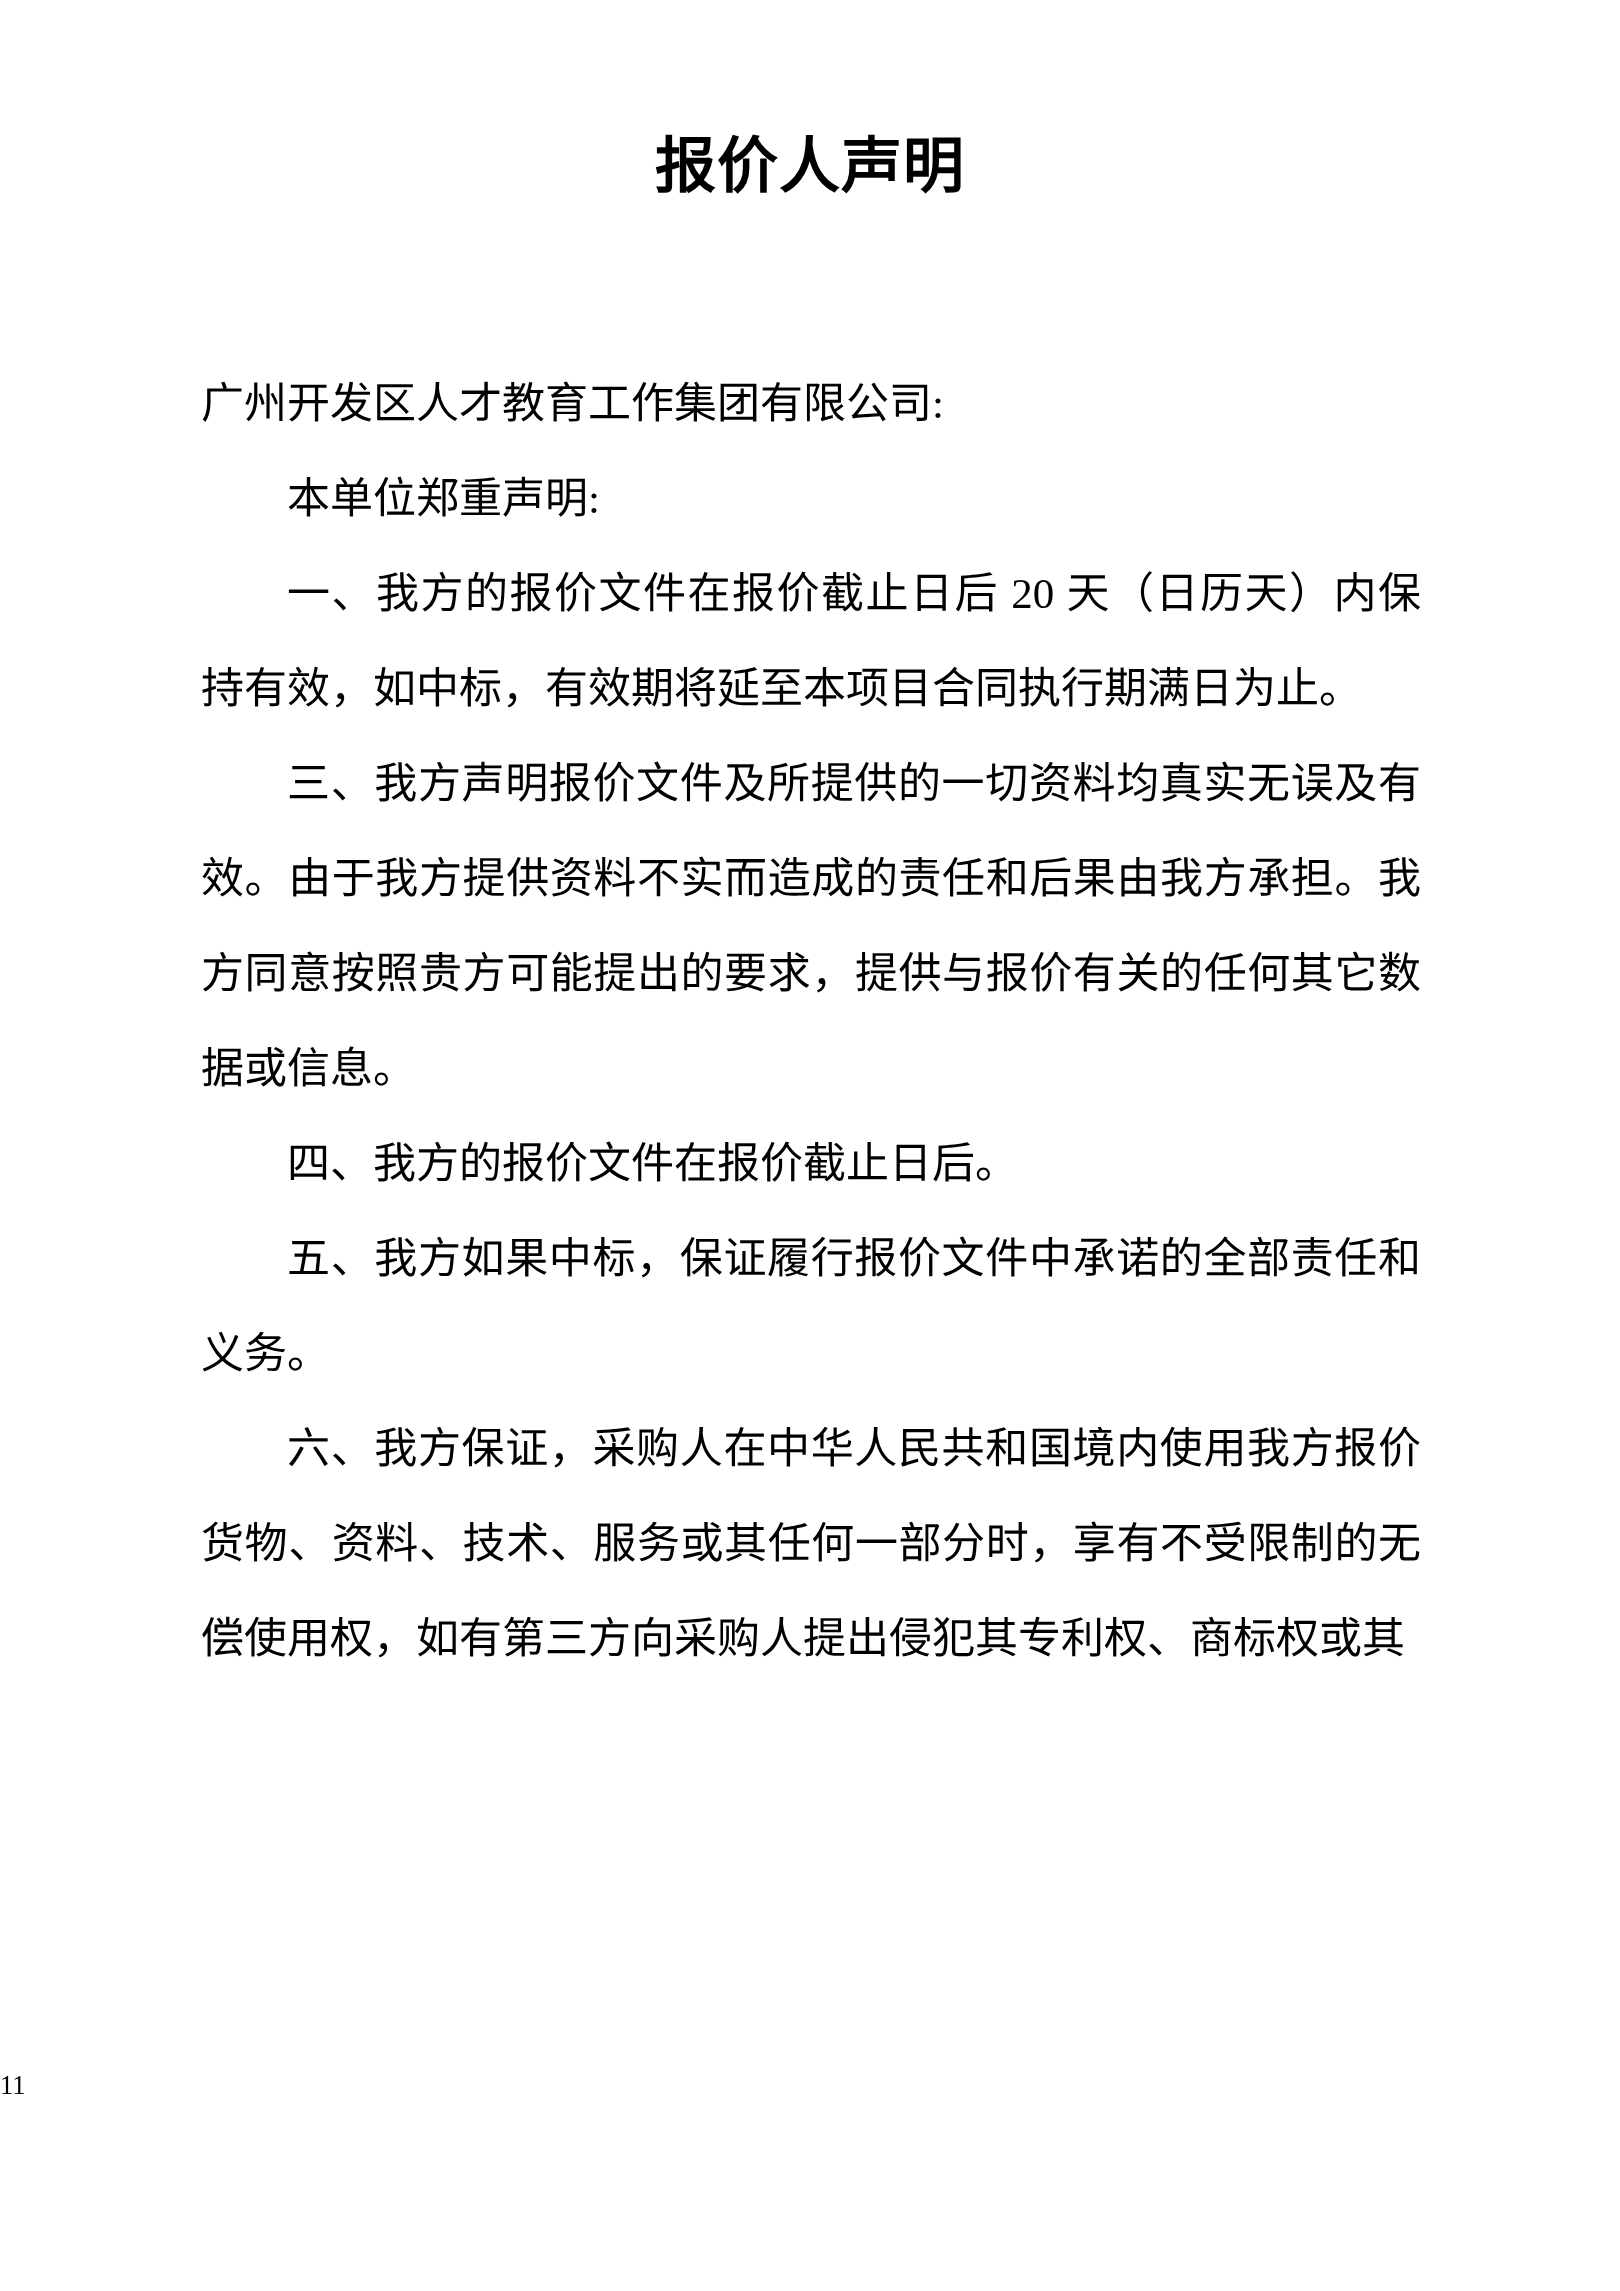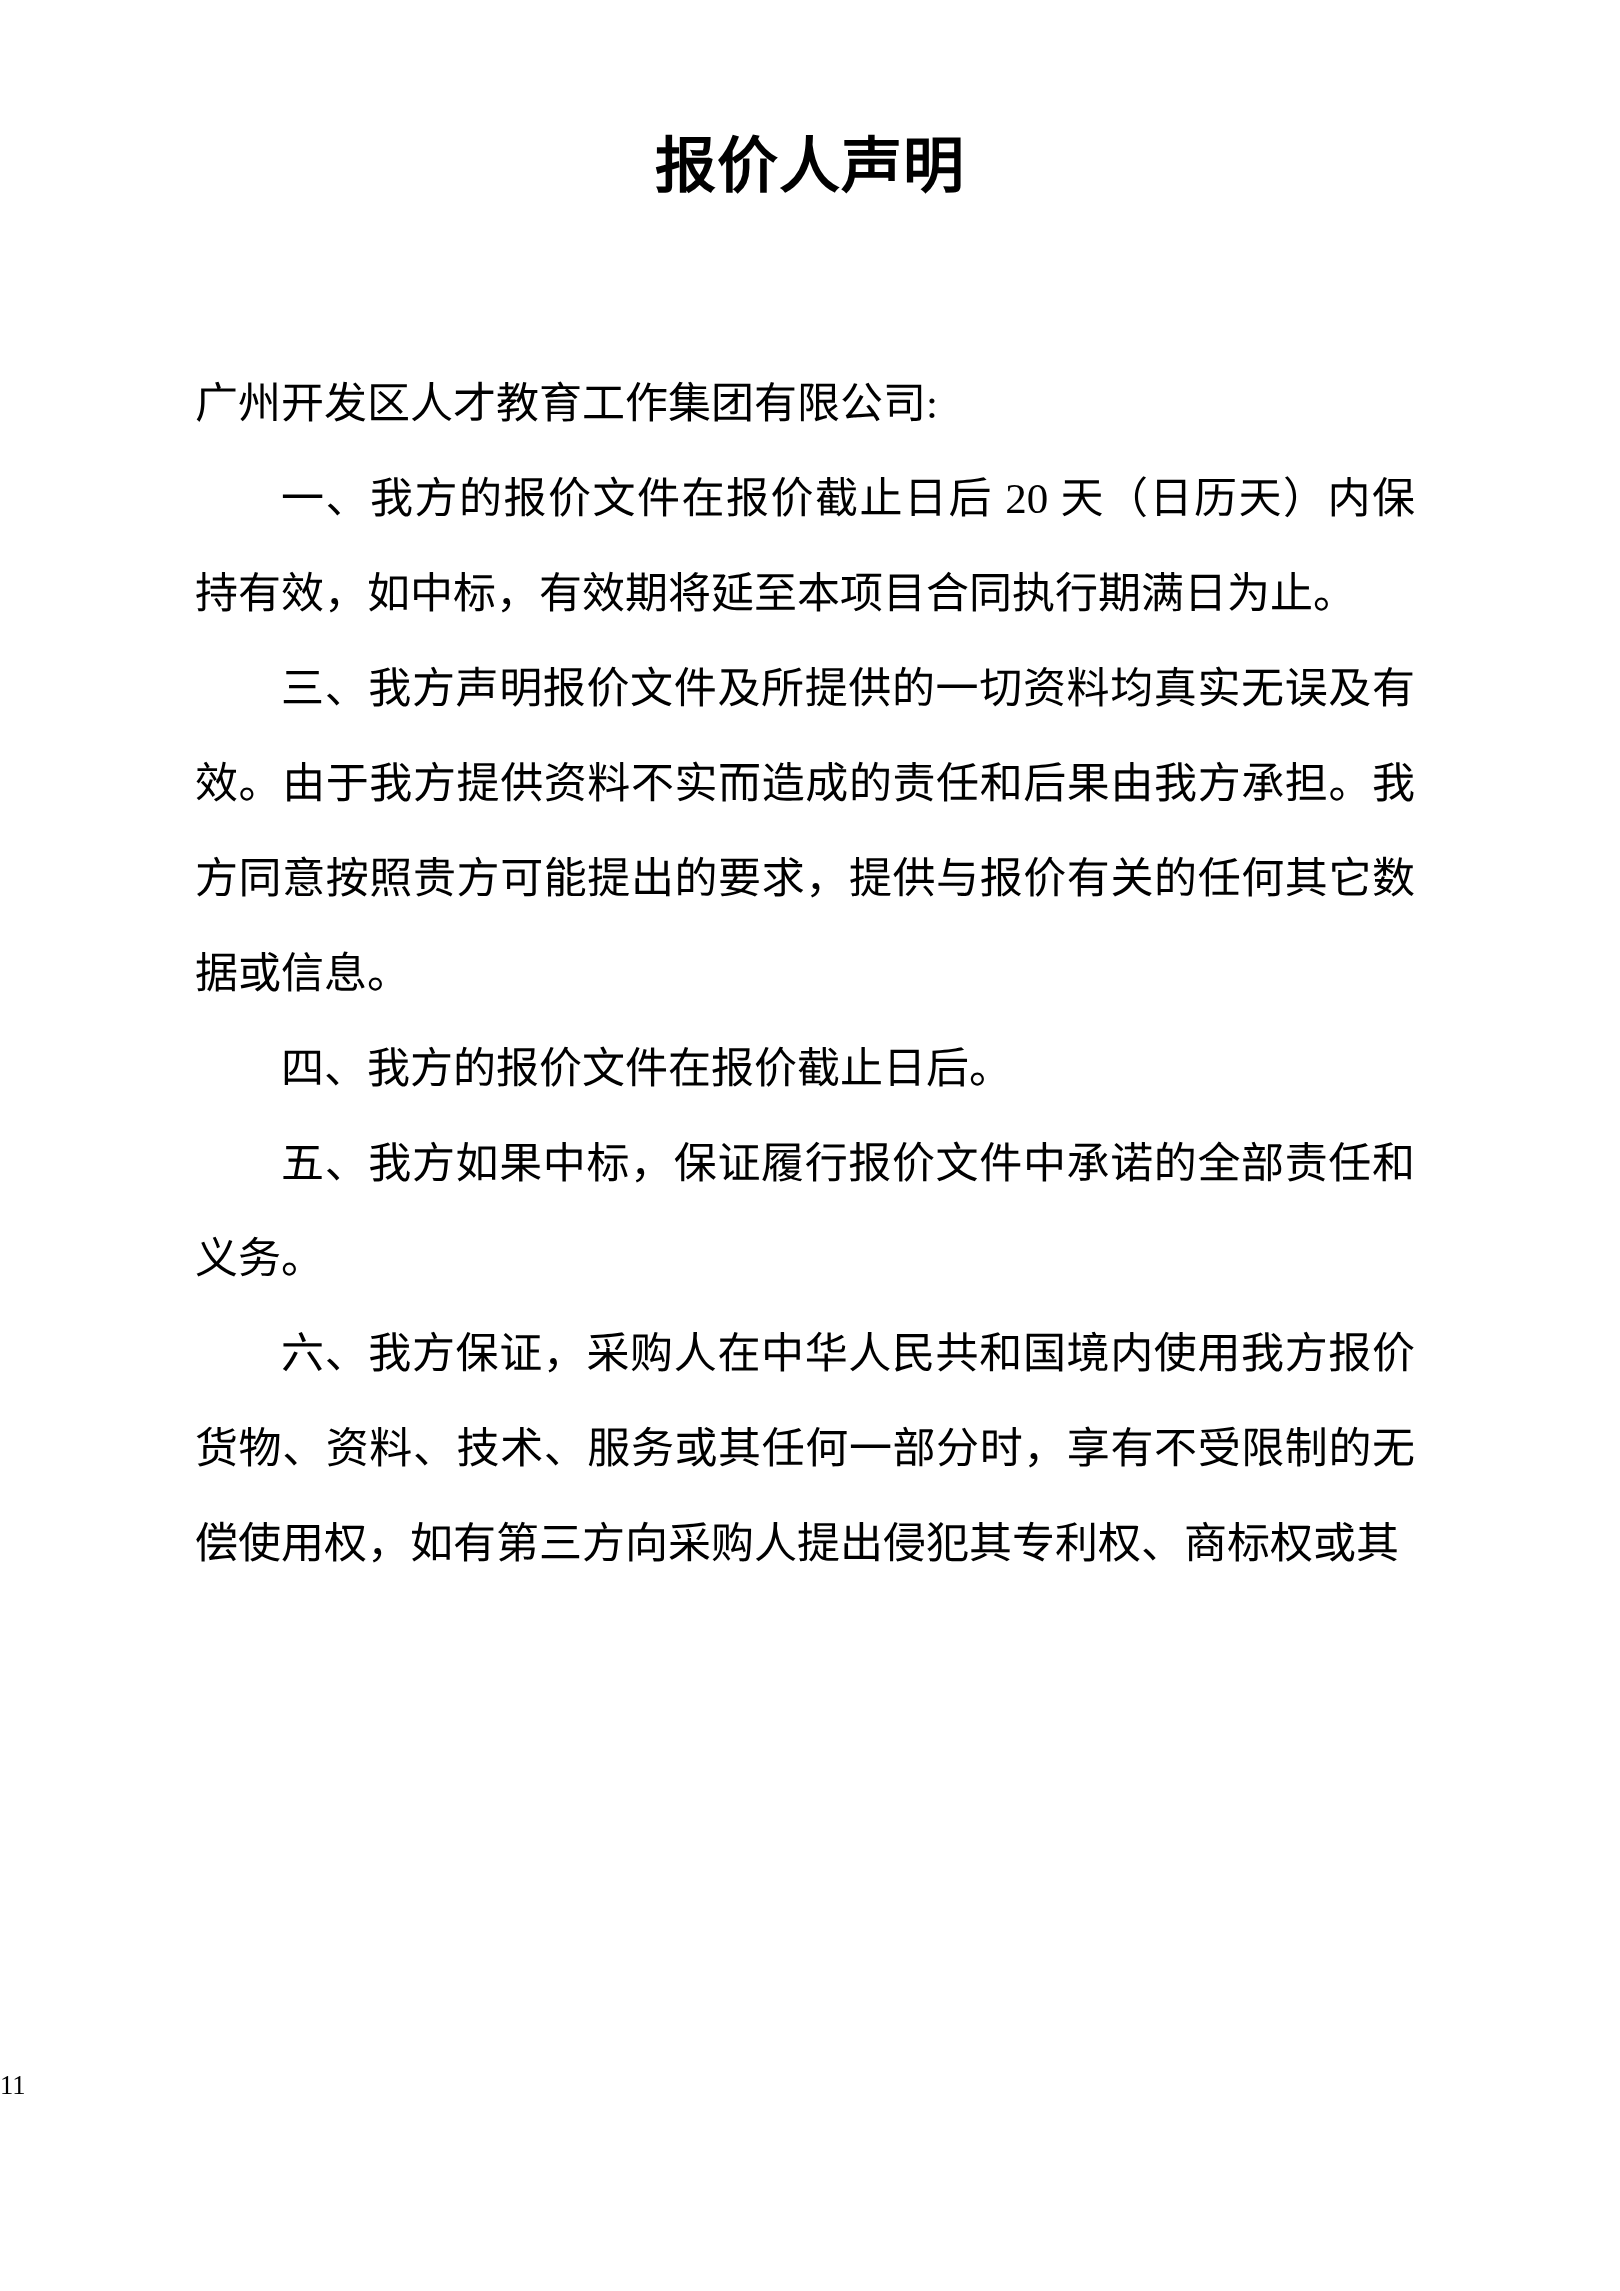--- a/index.html
+++ b/index.html
@@ -25,21 +25,21 @@
     margin: 0;
     text-align: center;
     font-size: 61px;
     line-height: 1.1;
     font-weight: 700;
     letter-spacing: 1px;
     color: #000000;
   }
   .doc-body {
     position: absolute;
-    left: 195px;
+    left: 201px;
     top: 356px;
     width: 1220px;
   }
   .doc-body p {
     margin: 0;
     padding: 0;
     font-size: 43px;
     line-height: 95px;
     text-align: justify;
     text-justify: inter-ideograph;
@@ -61,20 +61,21 @@
   }
 </style>
 </head>
 <body>
 
 <div class="page">
   <h1 class="doc-title">报价人声明</h1>
 
   <div class="doc-body" id="doc-body">
       <p class="">广州开发区人才教育工作集团有限公司:</p>
+      <p class="indented">本单位郑重声明:</p>
       <p class="indented">一、我方的报价文件在报价截止日后 20 天（日历天）内保持有效，如中标，有效期将延至本项目合同执行期满日为止。</p>
       <p class="indented">三、我方声明报价文件及所提供的一切资料均真实无误及有效。由于我方提供资料不实而造成的责任和后果由我方承担。我方同意按照贵方可能提出的要求，提供与报价有关的任何其它数据或信息。</p>
       <p class="indented">四、我方的报价文件在报价截止日后。</p>
       <p class="indented">五、我方如果中标，保证履行报价文件中承诺的全部责任和义务。</p>
       <p class="indented">六、我方保证，采购人在中华人民共和国境内使用我方报价货物、资料、技术、服务或其任何一部分时，享有不受限制的无偿使用权，如有第三方向采购人提出侵犯其专利权、商标权或其</p>
     </div>
 
   <div class="page-number">11</div>
 </div>
 

